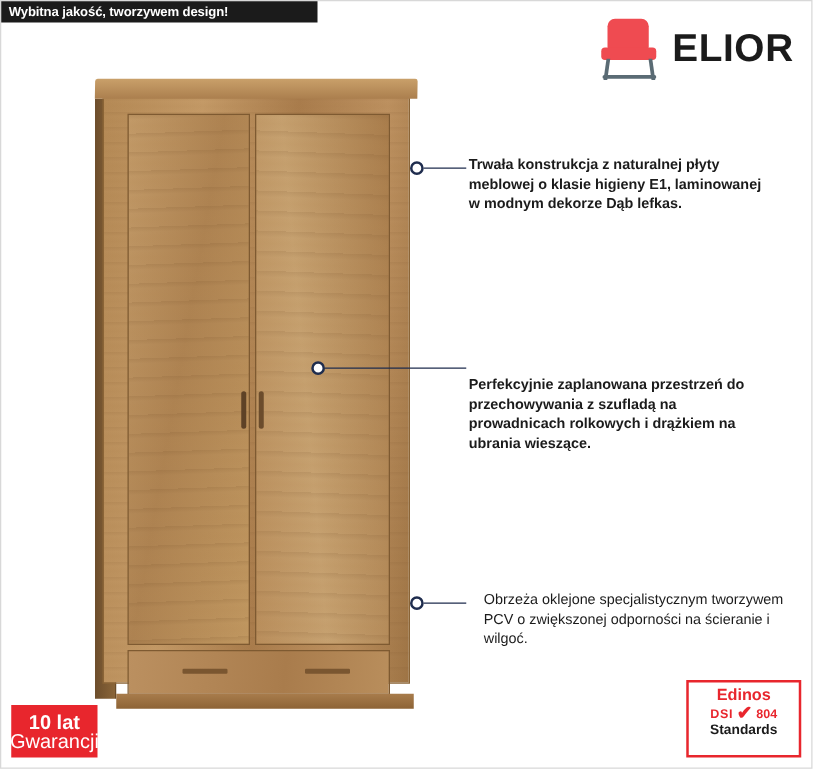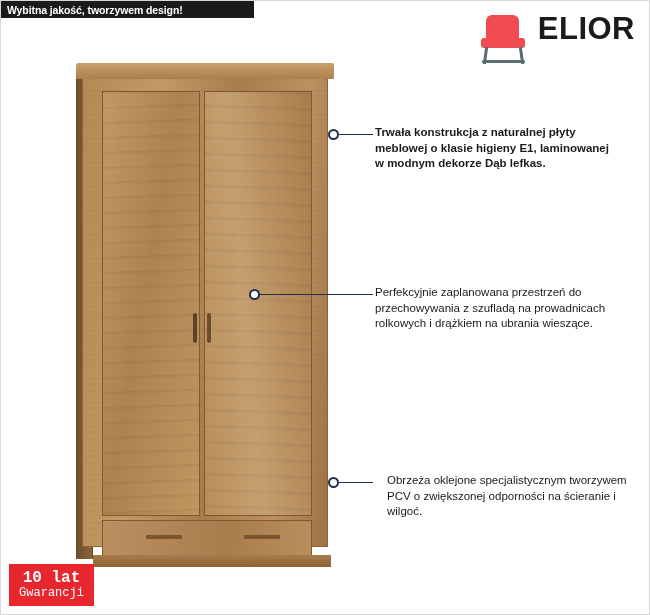--- a/index.html
+++ b/index.html
@@ -42,21 +42,21 @@
     letter-spacing: -0.1px;
     white-space: nowrap;
   }
 
   
   .logo-wrap {
     position: absolute;
     right: 14px;
     top: 12px;
     display: flex;
-    align-items: flex-start;
+    align-items: center;
     gap: 7px;
   }
   .logo-chair {
     position: relative;
     width: 54px;
     height: 54px;
   }
   .chair-back {
     position: absolute;
     left: 9px;
@@ -254,49 +254,48 @@
   }
 
   
   .dot-1 { left: 327px; top: 128px; }
   .leader-1 { left: 338px; top: 133px; width: 34px; }
   .text-1 { left: 374px; top: 124px; font-weight: bold; }
 
   
   .dot-2 { left: 248px; top: 288px; }
   .leader-2 { left: 259px; top: 293px; width: 113px; }
-  .text-2 { left: 374px; top: 284px; }
+  .text-2 { left: 374px; top: 300px; font-weight: bold; }
 
   
   .dot-3 { left: 327px; top: 476px; }
   .leader-3 { left: 338px; top: 481px; width: 34px; }
   .text-3 { left: 386px; top: 472px; }
 
   
   .badge-guarantee {
     position: absolute;
     left: 8px;
     bottom: 8px;
-    width: 85px;
+    width: 69px;
     height: 42px;
     background: #e8262d;
     display: flex;
     flex-direction: column;
     align-items: center;
     justify-content: center;
     color: #ffffff;
-    font-family: Liberation Mono, monospace;
   }
   .badge-guarantee .bg-big {
     font-size: 16px;
     font-weight: bold;
     line-height: 17px;
   }
   .badge-guarantee .bg-small {
-    font-size: 12px;
+    font-size: 16px;
     line-height: 13px;
   }
 
   
   .badge-edinos {
     position: absolute;
     right: 8px;
     bottom: 8px;
     width: 92px;
     height: 62px;
@@ -389,14 +388,23 @@
 
   <div class="dot dot-3"></div>
   <div class="leader leader-3"></div>
   <div class="callout-text text-3">Obrzeża oklejone specjalistycznym tworzywem PCV o zwiększonej odporności na ścieranie i wilgoć.</div>
 
   <div class="badge-guarantee">
     <div class="bg-big">10 lat</div>
     <div class="bg-small">Gwarancji</div>
   </div>
 
+  <div class="badge-edinos">
+    <div class="edinos-title">Edinos</div>
+    <div class="edinos-row">
+      <span class="edinos-dsi">DSI</span>
+      <span class="edinos-check">✔</span>
+      <span class="edinos-num">804</span>
+    </div>
+    <div class="edinos-standards">Standards</div>
+  </div>
 
 </div>
 
 </body></html>

